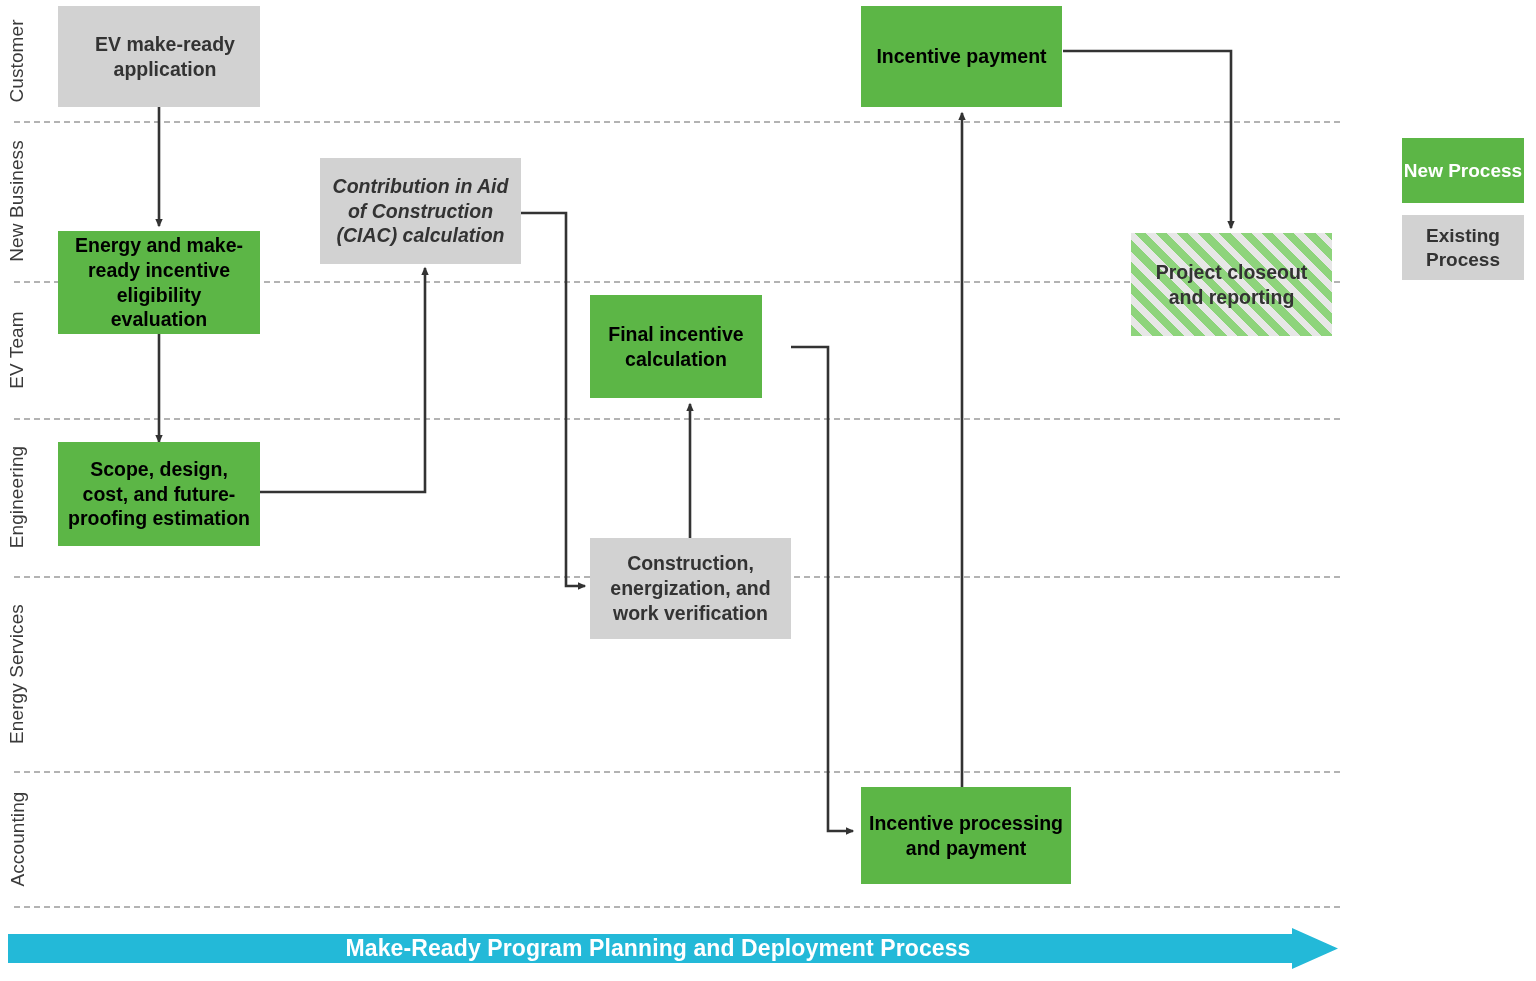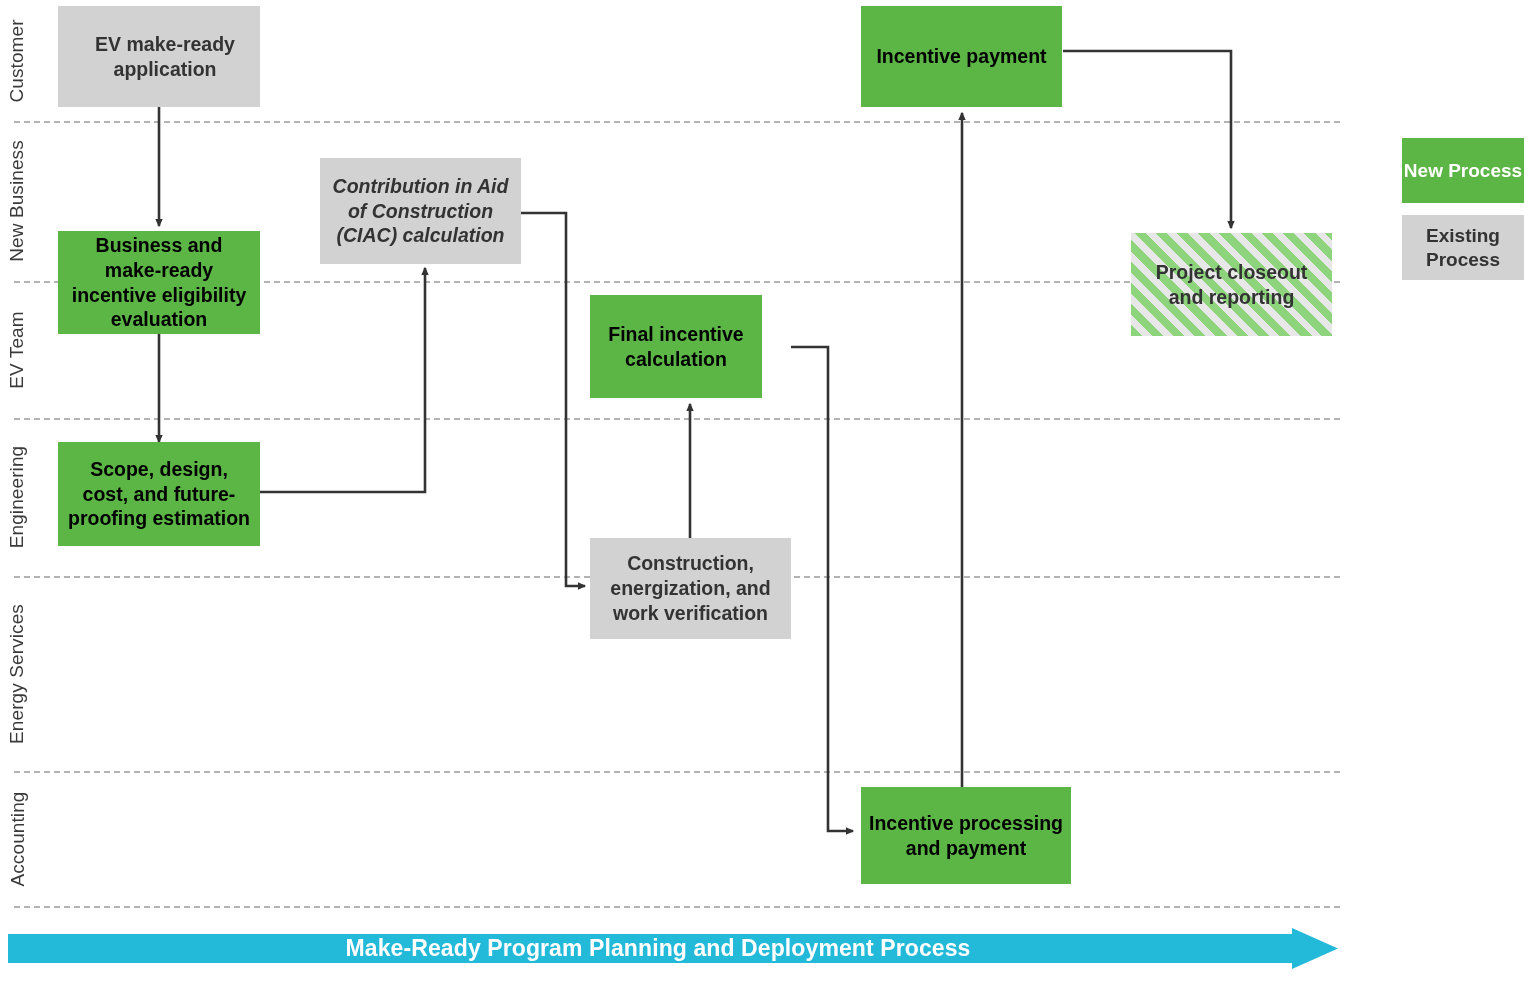--- a/index.html
+++ b/index.html
@@ -210,21 +210,21 @@
 
       <path d="M1063,51 L1231,51 L1231,228"></path>
     </g>
   </svg>
 
   <div class="node node-existing" style="left:58px;  top:6px;   width:202px; height:101px;padding-left:20px;">
     <span class="node-text">EV make-ready application</span>
   </div>
 
   <div class="node node-new" style="left:58px; top:231px; width:202px; height:103px;">
-    <span class="node-text">Business and make-ready incentive eligibility evaluation</span>
+    <span class="node-text">Energy and make-ready incentive eligibility evaluation</span>
   </div>
 
   <div class="node node-existing" style="left:320px; top:158px; width:201px; height:106px;font-style:italic;">
     <span class="node-text">Contribution in Aid of Construction (CIAC) calculation</span>
   </div>
 
   <div class="node node-new" style="left:58px; top:442px; width:202px; height:104px;">
     <span class="node-text">Scope, design, cost, and future-proofing estimation</span>
   </div>
 

